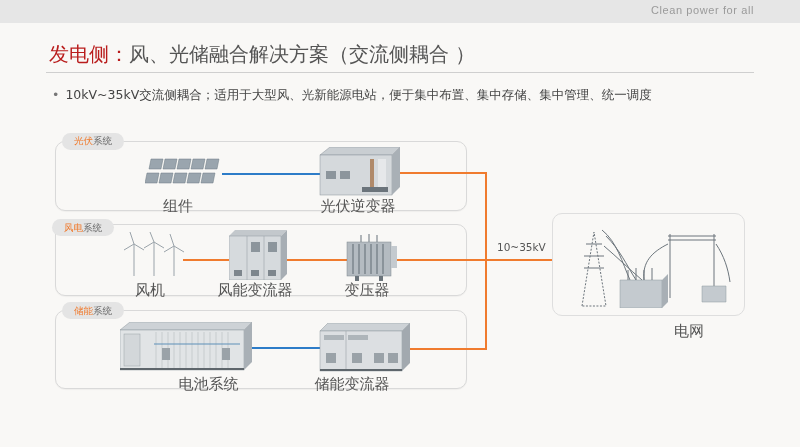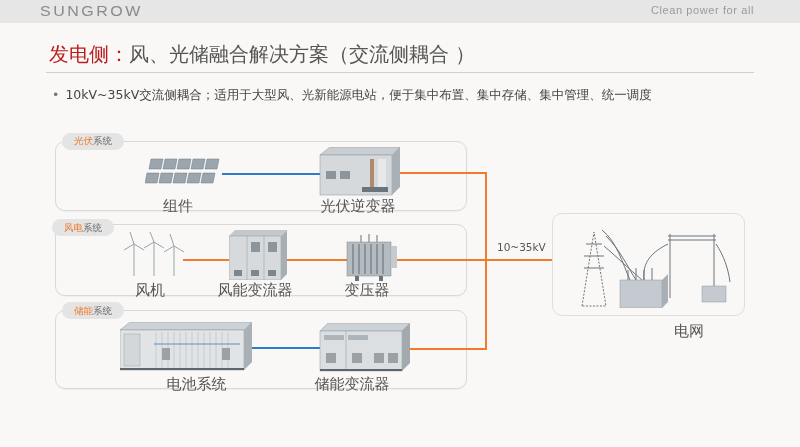--- a/index.html
+++ b/index.html
@@ -24,21 +24,20 @@
   .orange { background: #f07b2e; }
 
   .eq { position: absolute; }
   .volt { position: absolute; left: 497px; top: 241px; font-size: 10.5px; color: #555; }
   .grid-box { position: absolute; left: 552px; top: 213px; width: 193px; height: 103px; border: 1px solid #dedede; border-radius: 10px; background: #f9f8f6; }
 </style>
 </head>
 <body>
 
 <div class="topbar">
-  <div class="logo">SUNGROW</div>
   <div class="tagline">Clean power for all</div>
 </div>
 
 <div class="title">
   <span class="accent">发电侧：</span><span>风、光储融合解决方案（交流侧耦合 ）</span>
 </div>
 <div class="title-rule"></div>
 
 <div class="bullet">
   <span class="dot">•</span><span>10kV~35kV交流侧耦合；适用于大型风、光新能源电站，便于集中布置、集中存储、集中管理、统一调度</span>
@@ -181,21 +180,21 @@
   <polygon points="84,8 92,0 92,40 84,48" fill="#a2a9af"></polygon>
   <rect x="6" y="12" width="20" height="5" fill="#aeb5ba"></rect>
     <rect x="30" y="12" width="20" height="5" fill="#aeb5ba"></rect>
   <line x1="28" y1="8" x2="28" y2="48" stroke="#9aa2a8" stroke-width="0.6"></line>
   <rect x="8" y="30" width="10" height="10" fill="#9aa2a8"></rect>
     <rect x="34" y="30" width="10" height="10" fill="#9aa2a8"></rect>
     <rect x="56" y="30" width="10" height="10" fill="#9aa2a8"></rect>
     <rect x="70" y="30" width="10" height="10" fill="#9aa2a8"></rect>
   <rect x="2" y="46" width="82" height="2" fill="#5e666c"></rect>
 </svg>
-<div class="label" style="left:180px; top:375px;padding-left:33px;">电池系统</div>
+<div class="label" style="left:192px; top:375px;padding-left:33px;">电池系统</div>
 <div class="label" style="left:352px; top:375px;">储能变流器</div>
 
 <div class="volt">10~35kV</div>
 <div class="grid-box"></div>
 <svg class="eq" style="left:572px; top:222px;" width="160" height="86" viewBox="0 0 160 86">
   <g stroke="#6c757c" stroke-width="1" fill="none">
     <polygon points="10,84 22,10 34,84" stroke-dasharray="2,1.5"></polygon>
     <line x1="14" y1="22" x2="30" y2="22"></line>
       <line x1="12" y1="34" x2="32" y2="34"></line>
       <line x1="12" y1="46" x2="32" y2="46"></line>

